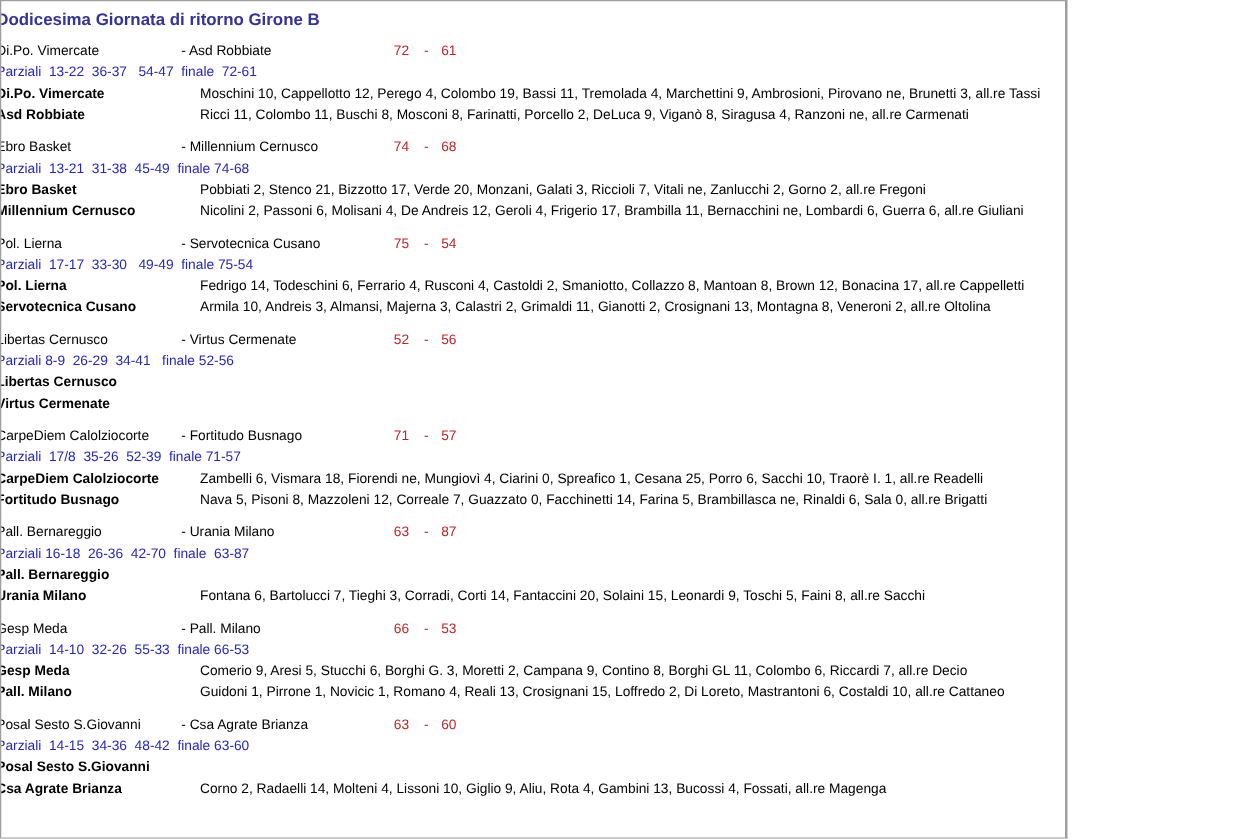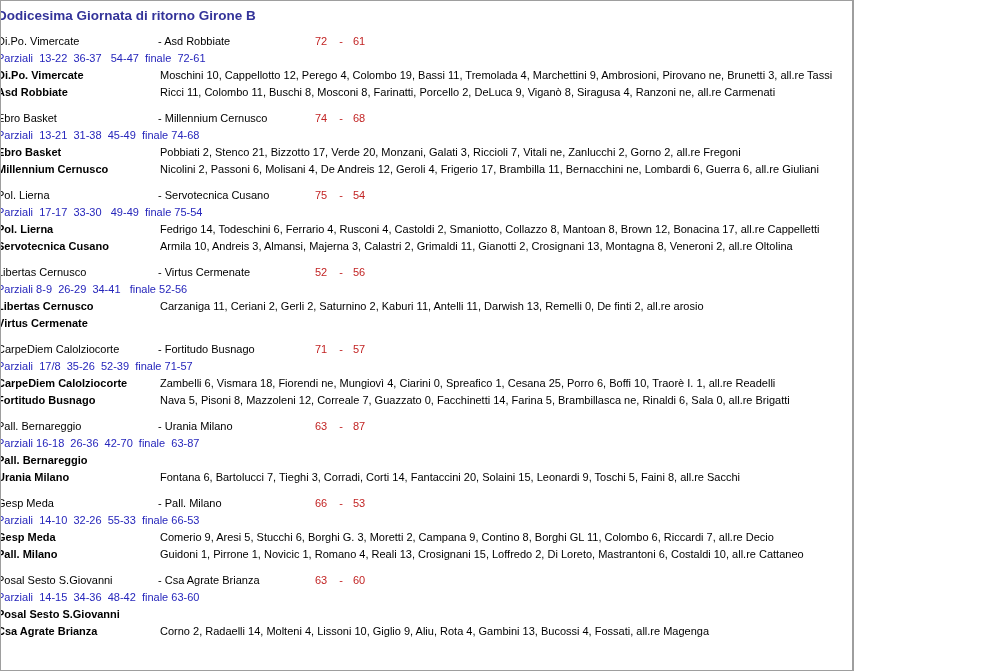--- a/index.html
+++ b/index.html
@@ -26,21 +26,21 @@
   .match { margin-bottom: 9px; }
   .row {
     position: relative;
     height: 17px;
     line-height: 17px;
     font-size: 11px;
     white-space: nowrap;
     color: #000000;
   }
   .header-row .home-name { position: absolute; left: 0; }
-  .header-row .away-col  { position: absolute; left: 161px; }
+  .header-row .away-col  { position: absolute; left: 148px; }
   .header-row .score     { position: absolute; left: 318px; color: #c22424; }
   .score .sdash { display: inline-block; margin-left: 12px; margin-right: 10px; }
   .partials-row { color: #2626bb; white-space: pre; }
   .team-row .tname   { position: absolute; left: 0; font-weight: bold; }
   .team-row .players { position: absolute; left: 163px; }
 </style>
 </head>
 <body>
 
 <div class="frame">
@@ -100,37 +100,36 @@
 
   <div class="match">
     <div class="row header-row">
       <span class="home-name">Libertas Cernusco</span>
       <span class="away-col"><span>-</span> <span>Virtus Cermenate</span></span>
       <span class="score"><span>52</span><span class="sdash">-</span><span>56</span></span>
     </div>
     <div class="row partials-row">Parziali 8-9  26-29  34-41   finale 52-56</div>
     <div class="row team-row">
       <span class="tname">Libertas Cernusco</span>
-      <span class="players">Carzaniga 11, Ceriani 2, Gerli 2, Saturnino 2, Kaburi 11, Antelli 11, Darwish 13, Remelli 0, De finti 2, all.re arosio</span>
     </div>
     <div class="row team-row">
       <span class="tname">Virtus Cermenate</span>
     </div>
   </div>
 
   <div class="match">
     <div class="row header-row">
       <span class="home-name">CarpeDiem Calolziocorte</span>
       <span class="away-col"><span>-</span> <span>Fortitudo Busnago</span></span>
       <span class="score"><span>71</span><span class="sdash">-</span><span>57</span></span>
     </div>
     <div class="row partials-row">Parziali  17/8  35-26  52-39  finale 71-57</div>
     <div class="row team-row">
       <span class="tname">CarpeDiem Calolziocorte</span>
-      <span class="players">Zambelli 6, Vismara 18, Fiorendi ne, Mungiovì 4, Ciarini 0, Spreafico 1, Cesana 25, Porro 6, Boffi 10, Traorè I. 1, all.re Readelli</span>
+      <span class="players">Zambelli 6, Vismara 18, Fiorendi ne, Mungiovì 4, Ciarini 0, Spreafico 1, Cesana 25, Porro 6, Sacchi 10, Traorè I. 1, all.re Readelli</span>
     </div>
     <div class="row team-row">
       <span class="tname">Fortitudo Busnago</span>
       <span class="players">Nava 5, Pisoni 8, Mazzoleni 12, Correale 7, Guazzato 0, Facchinetti 14, Farina 5, Brambillasca ne, Rinaldi 6, Sala 0, all.re Brigatti</span>
     </div>
   </div>
 
   <div class="match">
     <div class="row header-row">
       <span class="home-name">Pall. Bernareggio</span>

